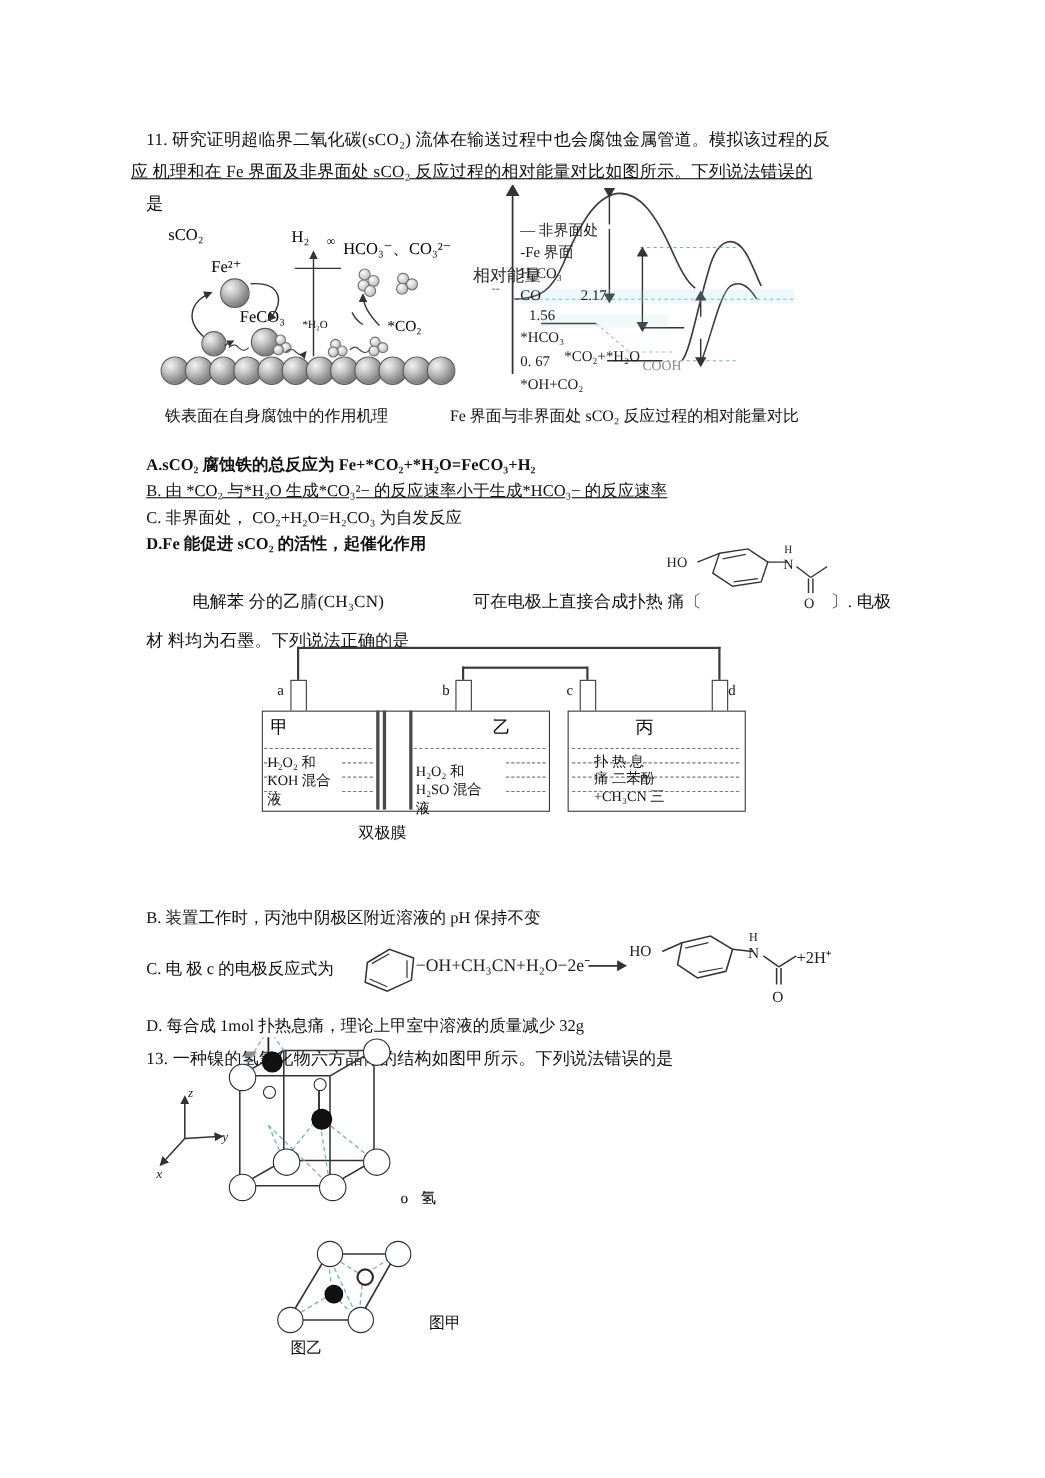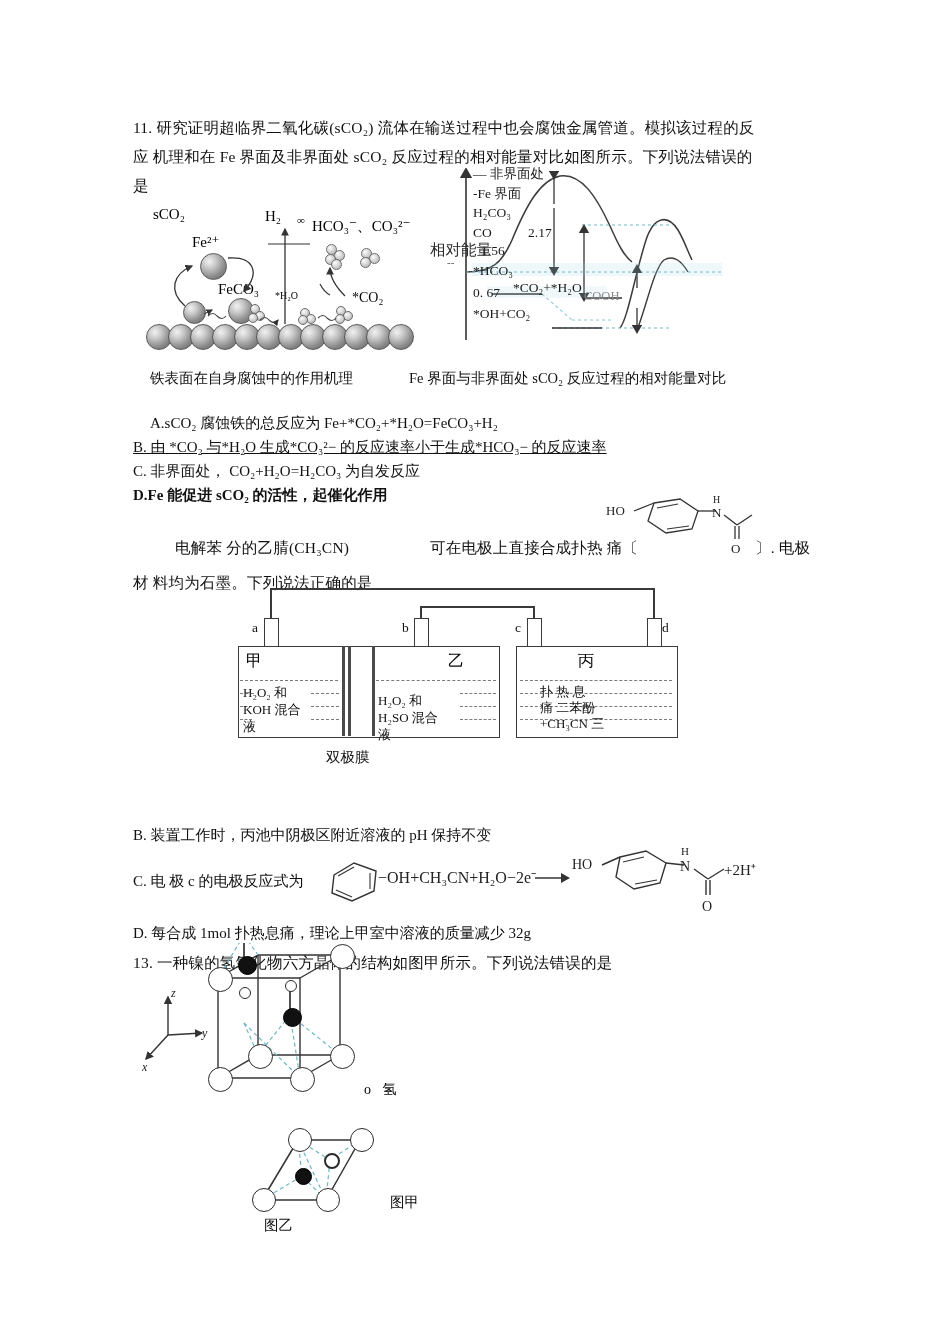--- a/index.html
+++ b/index.html
@@ -48,21 +48,21 @@
     border: 1px solid #5a5a5a;
   }
   .smallcirc {
     position:absolute;
     border-radius:50%;
     background: radial-gradient(circle at 35% 32%, #fbfbfb 0%, #dcdcdc 40%, #a8a8a8 100%);
     border: 1px solid #6d6d6d;
   }
 
   
-  .enlabel { position:absolute; font-size: 13.5px; color:#1a1a1a; white-space: nowrap; }
+  .enlabel { position:absolute; font-size: 13.5px; color:#1a1a1a; white-space: nowrap; margin-top: 36px; }
   .enlabel.sm { font-size: 12.5px; }
 
   
   .cellbox { position:absolute; border:1.4px solid #3a3a3a; background: #fff; }
   .wire { position:absolute; background:#3a3a3a; }
   .electrode {
     position:absolute;
     border:1.3px solid #3a3a3a;
     background:#fff;
   }
@@ -94,21 +94,21 @@
     border:1.4px solid #2b2b2b;
   }
   svg { display:block; }
 </style>
 </head>
 <body>
 
 <div class="page">
 
   <div class="abs qtext" style="left:133px; top:113px; width:690px;">11.  研究证明超临界二氧化碳(sCO₂) 流体在输送过程中也会腐蚀金属管道。模拟该过程的反</div>
-  <div class="abs qtext" style="left:133px; top:142px; width:690px;">应 机理和在 Fe 界面及非界面处 sCO₂ 反应过程的相对能量对比如图所示。下列说法错误的</div>
+  <div class="abs qtext" style="left:119px; top:142px; width:690px;text-decoration:underline;">应 机理和在 Fe 界面及非界面处 sCO₂ 反应过程的相对能量对比如图所示。下列说法错误的</div>
   <div class="abs qtext" style="left:133px; top:171px; width:60px;">是</div>
 
   <div class="fig1" style="left:140px; top:196px; width:290px; height:165px;">
 
     <div class="abs" style="left:13px; top:10px; font-size:15px;">sCO₂</div>
     <div class="abs" style="left:52px; top:37px; font-size:15px;">Fe²⁺</div>
     <div class="abs" style="left:125px; top:12px; font-size:15px;">H₂</div>
     <div class="abs" style="left:157px; top:18px; font-size:11px;">∞</div>
     <div class="abs" style="left:172px; top:21px; font-size:15px;">HCO₃⁻、CO₃²⁻</div>
     <div class="abs" style="left:78px; top:85px; font-size:15px;">FeCO₃</div>
@@ -225,21 +225,21 @@
     <div class="enlabel" style="left:41px; top:95px;">*HCO₃</div>
     <div class="enlabel" style="left:41px; top:117px;">0. 67</div>
     <div class="enlabel" style="left:81px; top:112px;">*CO₂+*H₂O</div>
     <div class="enlabel" style="left:41px; top:138px;font-family:Liberation Serif, serif;">*OH+CO₂</div>
     <div class="enlabel sm" style="left:152px; top:121px; color:#8a8a8a;">COOH</div>
     <div class="enlabel" style="left:96px; top:57px;">2.17</div>
   </div>
 
   <div class="abs cap" style="left:409px; top:369px;">Fe 界面与非界面处 sCO₂ 反应过程的相对能量对比</div>
 
-  <div class="abs opt" style="left:150px; top:411px; width:700px;">A.sCO₂   腐蚀铁的总反应为 Fe+*CO₂+*H₂O=FeCO₃+H₂</div>
+  <div class="abs opt" style="left:133px; top:411px; width:700px;font-weight:bold;">A.sCO₂   腐蚀铁的总反应为 Fe+*CO₂+*H₂O=FeCO₃+H₂</div>
   <div class="abs opt" style="left:133px; top:435px; width:700px;text-decoration:underline;">B.  由 *CO₂ 与*H₂O  生成*CO₃²− 的反应速率小于生成*HCO₃− 的反应速率</div>
   <div class="abs opt" style="left:133px; top:459px; width:700px;">C.  非界面处，  CO₂+H₂O=H₂CO₃      为自发反应</div>
   <div class="abs opt" style="left:133px; top:483px; width:700px;font-weight:bold;">D.Fe   能促进 sCO₂ 的活性，起催化作用</div>
 
   <svg class="abs" style="left:600px; top:495px;" width="180" height="65">
     <text x="6" y="20" font-family="Liberation Serif, serif" font-size="13" fill="#222">HO</text>
     <line x1="34" y1="16" x2="54" y2="8" stroke="#333" stroke-width="1.3"></line>
 
     <polygon points="54,8 80,4 98,16 92,34 66,38 48,26" fill="none" stroke="#333" stroke-width="1.3"></polygon>
     <line x1="57" y1="13" x2="78" y2="9" stroke="#333" stroke-width="1.1"></line>

